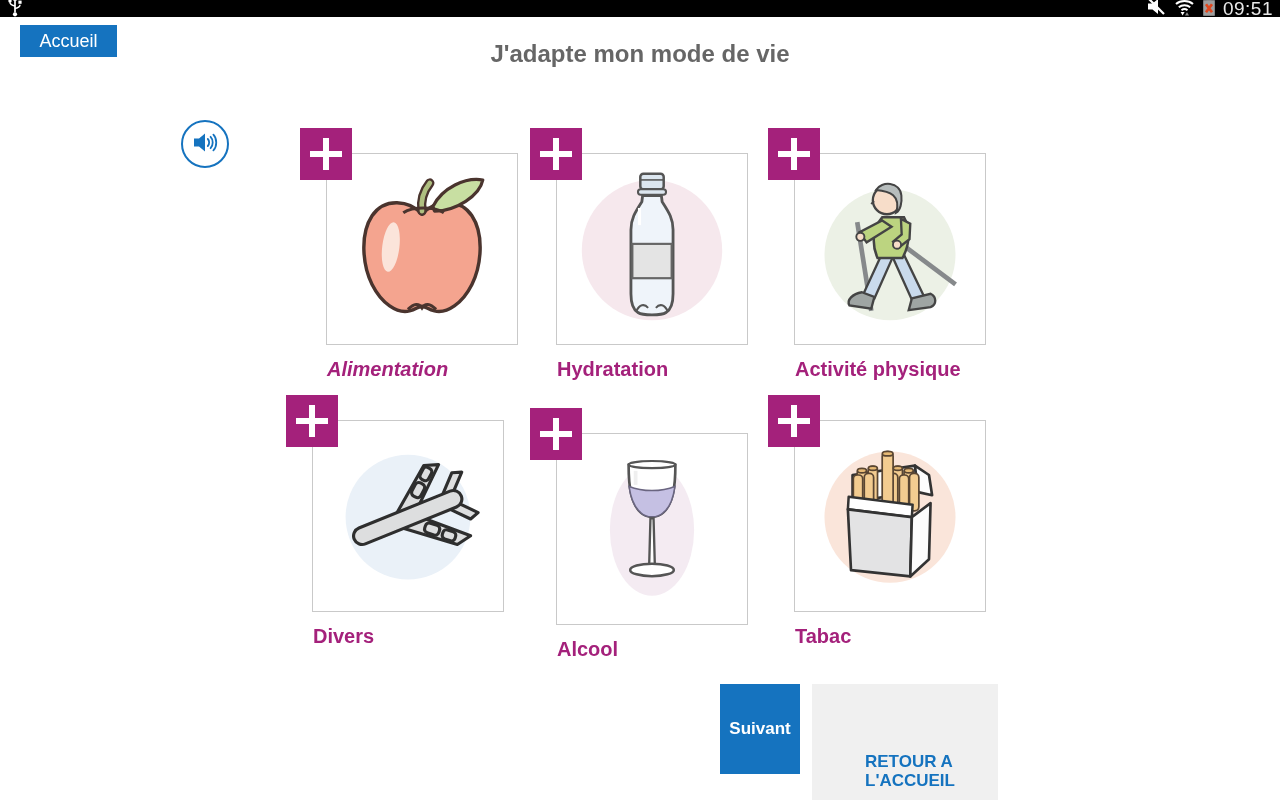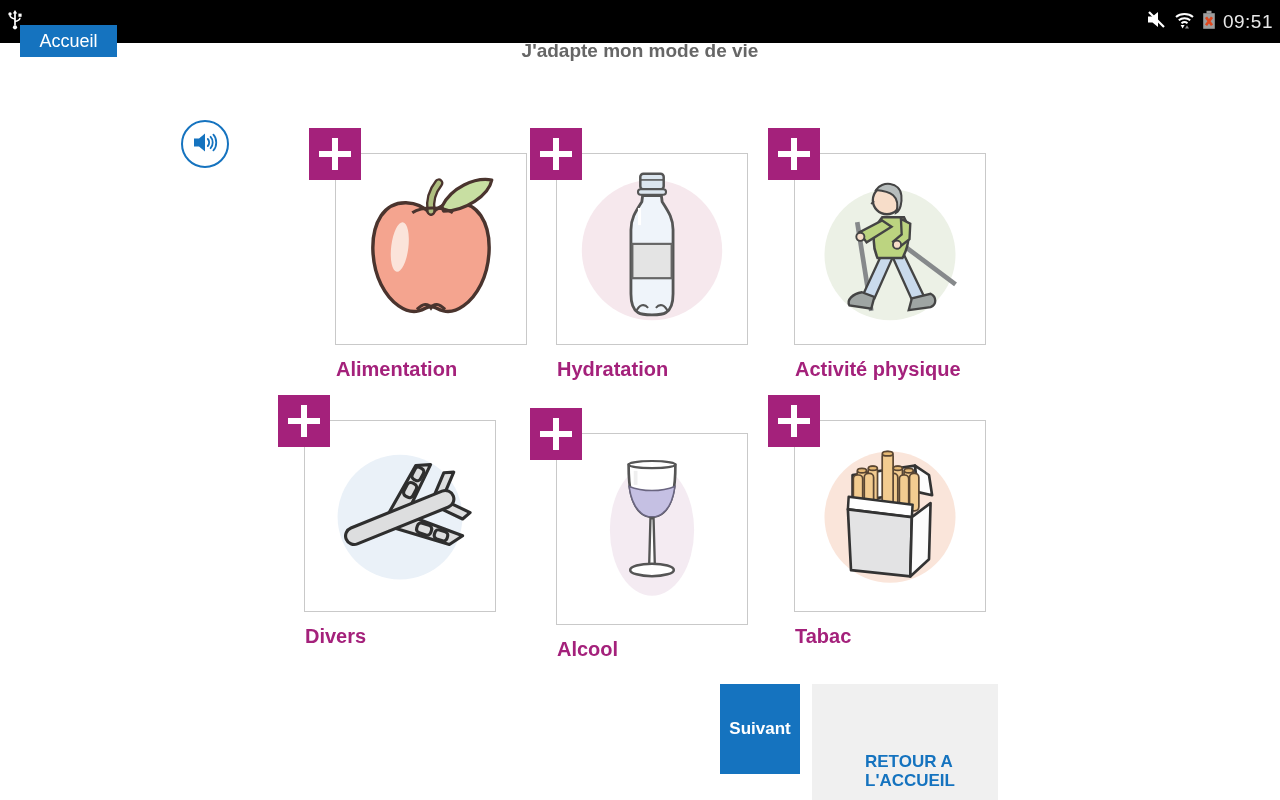--- a/index.html
+++ b/index.html
@@ -13,37 +13,37 @@
   *{margin:0;padding:0;box-sizing:border-box;}
   html,body{width:1280px;height:800px;}
   body{
     position:relative;
     background:#fff;
     font-family:"Liberation Sans",sans-serif;
     overflow:hidden;
   }
   
   .statusbar{
-    position:absolute;top:0;left:0;width:1280px;height:43px;
+    position:absolute;top:0;left:0;width:1280px;height:17px;
     background:var(--status-bar);
     display:flex;align-items:center;justify-content:space-between;
     padding:0 7px;
   }
   .sb-left,.sb-right{display:flex;align-items:center;gap:7px;}
   .sb-time{color:#E8E8E8;font-size:19px;letter-spacing:.5px;}
   
   .home-btn{
     position:absolute;left:20px;top:25px;width:97px;height:32px;
     background:var(--accent-blue);color:#fff;font-size:18px;
     display:flex;align-items:center;justify-content:center;
     border:none;cursor:pointer;
   }
   .page-title{
     position:absolute;top:40px;left:0;right:0;
-    text-align:center;font-size:19px;font-weight:bold;color:var(--title-gray);
+    text-align:center;font-size:24px;font-weight:bold;color:var(--title-gray);
   }
   .audio-btn{
     position:absolute;left:181px;top:120px;width:48px;height:48px;
     border-radius:50%;border:2.5px solid var(--accent-blue);background:#fff;
     display:flex;align-items:center;justify-content:center;cursor:pointer;
     color:var(--accent-blue);
   }
   
   .tile{position:absolute;width:222px;height:268px;}
   .tile .imgbox{
@@ -60,24 +60,24 @@
   .plus-glyph::before{
     content:"";position:absolute;left:10px;right:10px;top:23px;height:6px;background:#fff;
   }
   .plus-glyph::after{
     content:"";position:absolute;top:10px;bottom:10px;left:23px;width:6px;background:#fff;
   }
   .tile-label{
     position:absolute;left:27px;top:230px;
     font-size:20px;font-weight:bold;color:var(--accent-magenta);white-space:nowrap;
   }
-  #tile-0{left:309px;top:128px;}
+  #tile-0{left:300px;top:128px;font-style:italic;}
   #tile-1{left:530px;top:128px;}
   #tile-2{left:768px;top:128px;text-align:center;}
-  #tile-3{left:278px;top:395px;}
+  #tile-3{left:286px;top:395px;}
   #tile-4{left:530px;top:408px;}
   #tile-5{left:768px;top:395px;text-align:center;}
   
   .next-btn{
     position:absolute;left:720px;top:684px;width:80px;height:90px;
     background:var(--accent-blue);color:#fff;font-size:17px;font-weight:bold;
     display:flex;align-items:center;justify-content:center;border:none;cursor:pointer;
   }
   .return-panel{
     position:absolute;left:812px;top:684px;width:186px;height:149px;

